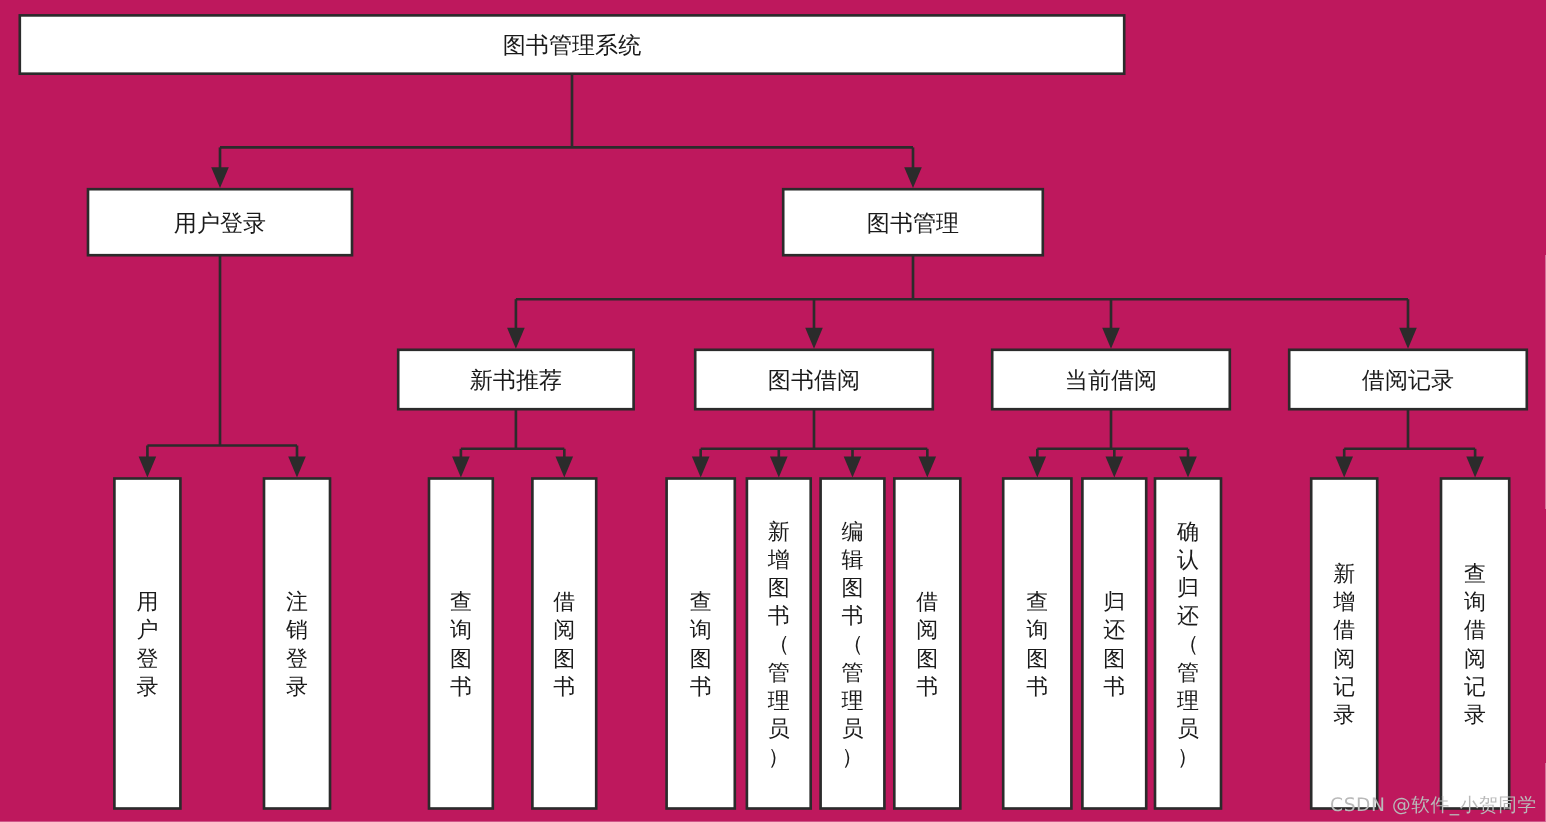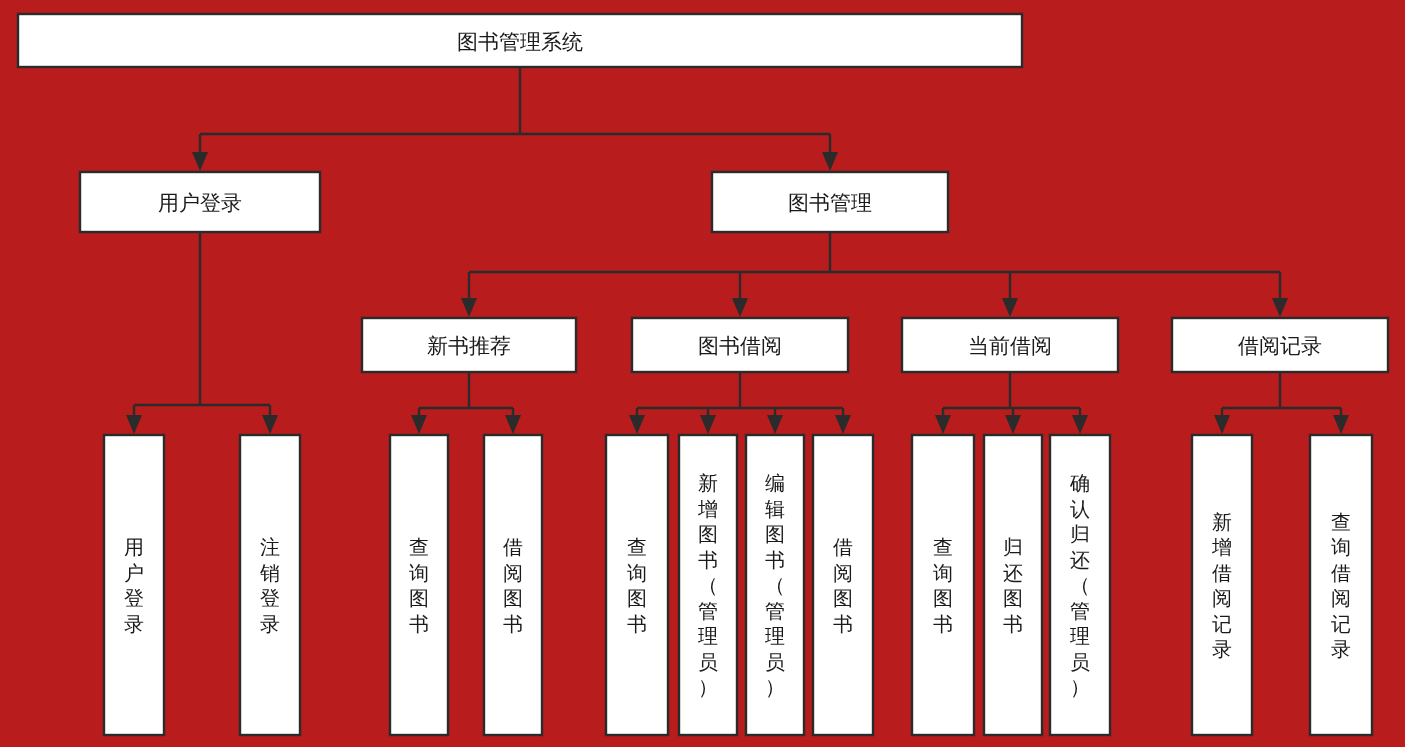--- a/index.html
+++ b/index.html
@@ -1,18 +1,18 @@
 <!DOCTYPE html>
 <html><head>
 <meta charset="utf-8">
 <style>
   html,body{margin:0;padding:0;background:#ffffff;}
   body{width:1405px;height:747px;overflow:hidden;
        font-family:"DejaVu Sans","Liberation Sans",sans-serif;}
-  #stage{position:relative;width:1405px;height:747px;background:#b91c1c;}
+  #stage{position:relative;width:1405px;height:747px;background:#be185d;}
   svg{position:absolute;left:0;top:0;width:1405px;height:747px;}
   .node-box{fill:#ffffff;stroke:#2b2b2b;stroke-width:2.4;}
   .edge{fill:none;stroke:#2b2b2b;stroke-width:2.4;}
   .arrow-head{fill:#2b2b2b;stroke:none;}
   .node-label{fill:#1a1a1a;font-size:21px;text-anchor:middle;
               font-family:"DejaVu Sans","Liberation Sans",sans-serif;}
   .leaf-label{fill:#1a1a1a;font-size:20px;text-anchor:middle;
               font-family:"DejaVu Sans","Liberation Sans",sans-serif;}
   .watermark{position:absolute;right:8px;bottom:4px;color:#b9b9b9;
              font-size:17px;letter-spacing:.5px;white-space:nowrap;
@@ -167,13 +167,14 @@
         <g>
           <rect class="node-box" x="1192" y="435" width="60" height="300"></rect>
           <text class="leaf-label" x="1222" y="528.5"><tspan x="1222" dy="0">新</tspan><tspan x="1222" dy="25.5">增</tspan><tspan x="1222" dy="25.5">借</tspan><tspan x="1222" dy="25.5">阅</tspan><tspan x="1222" dy="25.5">记</tspan><tspan x="1222" dy="25.5">录</tspan></text>
         </g>
         <g>
           <rect class="node-box" x="1310" y="435" width="62" height="300"></rect>
           <text class="leaf-label" x="1341" y="528.5"><tspan x="1341" dy="0">查</tspan><tspan x="1341" dy="25.5">询</tspan><tspan x="1341" dy="25.5">借</tspan><tspan x="1341" dy="25.5">阅</tspan><tspan x="1341" dy="25.5">记</tspan><tspan x="1341" dy="25.5">录</tspan></text>
         </g>
       </g>
   </svg>
+  <div class="watermark">CSDN @软件_小贺同学</div>
 </div>
 
 </body></html>

